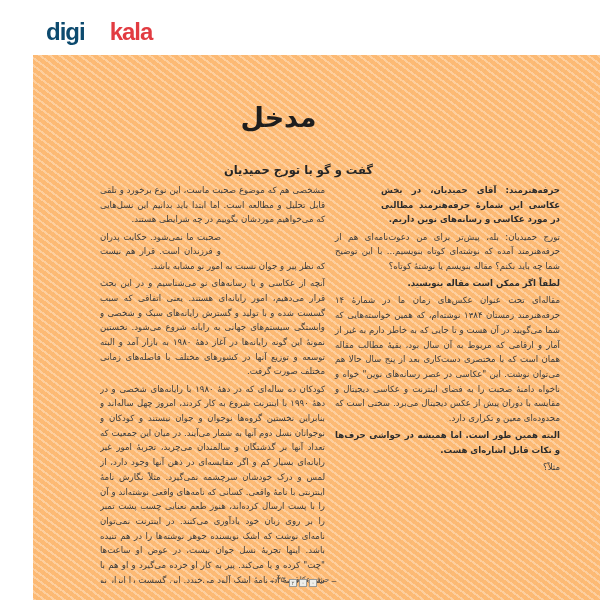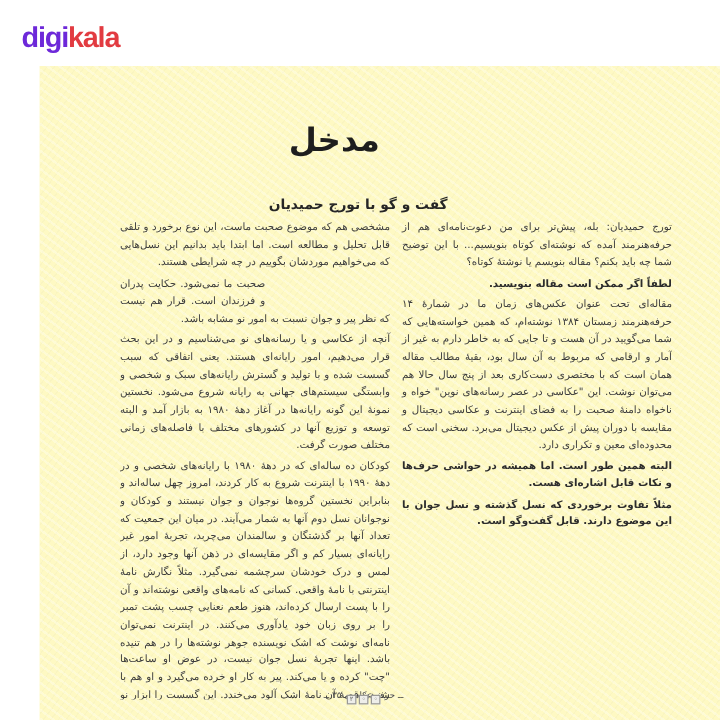--- a/index.html
+++ b/index.html
@@ -6,27 +6,27 @@
   html,body { width:600px; height:600px; background:#ffffff; overflow:hidden; }
   body { position:relative; font-family:"DejaVu Sans", sans-serif; }
 
   
   .site-logo{
     position:absolute; top:20px; left:18px;
     font-family:"Liberation Sans", sans-serif;
     font-weight:700; font-size:24px; letter-spacing:-1px; line-height:1;
     cursor:pointer;
   }
-  .logo-gray{ color:#6d28d9; }
-  .logo-red{ color:#e23b41; }
+  .logo-gray{ color:#0c4a6e;margin-left:28px; }
+  .logo-red{ color:#e23b41;padding-left:25px; }
 
   
   .scan{
     position:absolute; left:33px; top:55px; width:567px; height:545px;
-    background:#fef9c3;
+    background:#fdba74;
     direction:rtl;
     color:#3c3c3c;
     overflow:hidden;
   }
   .scan::before{
     content:""; position:absolute; inset:0; pointer-events:none;
     background:
       repeating-linear-gradient(37deg, rgba(255,255,255,0.30) 0 2px, rgba(255,255,255,0) 2px 6px),
       repeating-linear-gradient(-53deg, rgba(150,150,140,0.045) 0 1px, rgba(150,150,140,0) 1px 5px);
   }
@@ -81,25 +81,26 @@
 </div>
 
 <div class="scan">
 
   <div class="page-title">مدخل</div>
 
   <div class="page-subtitle">گفت و گو با تورج حمیدیان</div>
 
   <div class="cols">
     <div class="col">
+        <p class="bold"><span class="sp-left"></span>حرفه‌هنرمند: آقای حمیدیان، در بخش عکاسی این شمارهٔ حرفه‌هنرمند مطالبی در مورد عکاسی و رسانه‌های نوین داریم.</p>
         <p>تورج حمیدیان: بله، پیش‌تر برای من دعوت‌نامه‌ای هم از حرفه‌هنرمند آمده که نوشته‌ای کوتاه بنویسیم... با این توضیح شما چه باید بکنم؟ مقاله بنویسم یا نوشتهٔ کوتاه؟</p>
         <p class="bold">لطفاً اگر ممکن است مقاله بنویسید.</p>
         <p>مقاله‌ای تحت عنوان عکس‌های زمان ما در شمارهٔ ۱۴ حرفه‌هنرمند زمستان ۱۳۸۴ نوشته‌ام، که همین خواسته‌هایی که شما می‌گویید در آن هست و تا جایی که به خاطر دارم به غیر از آمار و ارقامی که مربوط به آن سال بود، بقیهٔ مطالب مقاله همان است که با مختصری دست‌کاری بعد از پنج سال حالا هم می‌توان نوشت. این "عکاسی در عصر رسانه‌های نوین" خواه و ناخواه دامنهٔ صحبت را به فضای اینترنت و عکاسی دیجیتال و مقایسه با دوران پیش از عکس دیجیتال می‌برد. سخنی است که محدوده‌ای معین و تکراری دارد.</p>
         <p class="bold">البته همین طور است. اما همیشه در حواشی حرف‌ها و نکات قابل اشاره‌ای هست.</p>
-        <p class="bold">مثلاً تفاوت برخوردی که نسل گذشته و نسل جوان با این موضوع دارند. قابل گفت‌وگو است.</p>
+        <p>مثلاً؟</p>
       </div>
     <div class="col">
         <p>مشخصی هم که موضوع صحبت ماست، این نوع برخورد و تلقی قابل تحلیل و مطالعه است. اما ابتدا باید بدانیم این نسل‌هایی که می‌خواهیم موردشان بگوییم در چه شرایطی هستند.</p>
         <p><span class="sp-right"></span>صحبت ما نمی‌شود. حکایت پدران و فرزندان است. قرار هم نیست که نظر پیر و جوان نسبت به امور نو مشابه باشد.</p>
         <p>آنچه از عکاسی و یا رسانه‌های نو می‌شناسیم و در این بحث قرار می‌دهیم، امور رایانه‌ای هستند. یعنی اتفاقی که سبب گسست شده و با تولید و گسترش رایانه‌های سبک و شخصی و وابستگی سیستم‌های جهانی به رایانه شروع می‌شود. نخستین نمونهٔ این گونه رایانه‌ها در آغاز دههٔ ۱۹۸۰ به بازار آمد و البته توسعه و توزیع آنها در کشورهای مختلف با فاصله‌های زمانی مختلف صورت گرفت.</p>
         <p>کودکان ده ساله‌ای که در دههٔ ۱۹۸۰ با رایانه‌های شخصی و در دههٔ ۱۹۹۰ با اینترنت شروع به کار کردند، امروز چهل ساله‌اند و بنابراین نخستین گروه‌ها نوجوان و جوان نیستند و کودکان و نوجوانان نسل دوم آنها به شمار می‌آیند. در میان این جمعیت که تعداد آنها بر گذشتگان و سالمندان می‌چربد، تجربهٔ امور غیر رایانه‌ای بسیار کم و اگر مقایسه‌ای در ذهن آنها وجود دارد، از لمس و درک خودشان سرچشمه نمی‌گیرد. مثلاً نگارش نامهٔ اینترنتی با نامهٔ واقعی. کسانی که نامه‌های واقعی نوشته‌اند و آن را با پست ارسال کرده‌اند، هنوز طعم نعنایی چسب پشت تمبر را بر روی زبان خود یادآوری می‌کنند. در اینترنت نمی‌توان نامه‌ای نوشت که اشک نویسنده جوهر نوشته‌ها را در هم تنیده باشد. اینها تجربهٔ نسل جوان نیست، در عوض او ساعت‌ها "چت" کرده و یا می‌کند. پیر به کار او خرده می‌گیرد و او هم با شنیدن قصهٔ آن نامهٔ اشک آلود می‌خندد. این گسست را ابزار نو ایجاد کرده است. نخستین جوانانی که رانندگی یاد گرفتند و اتومبیل راندند، کسانی</p>
       </div>
   </div>
 
   <div class="page-footer">ــ حرفه عکاسی ۳۵ ــ</div>

